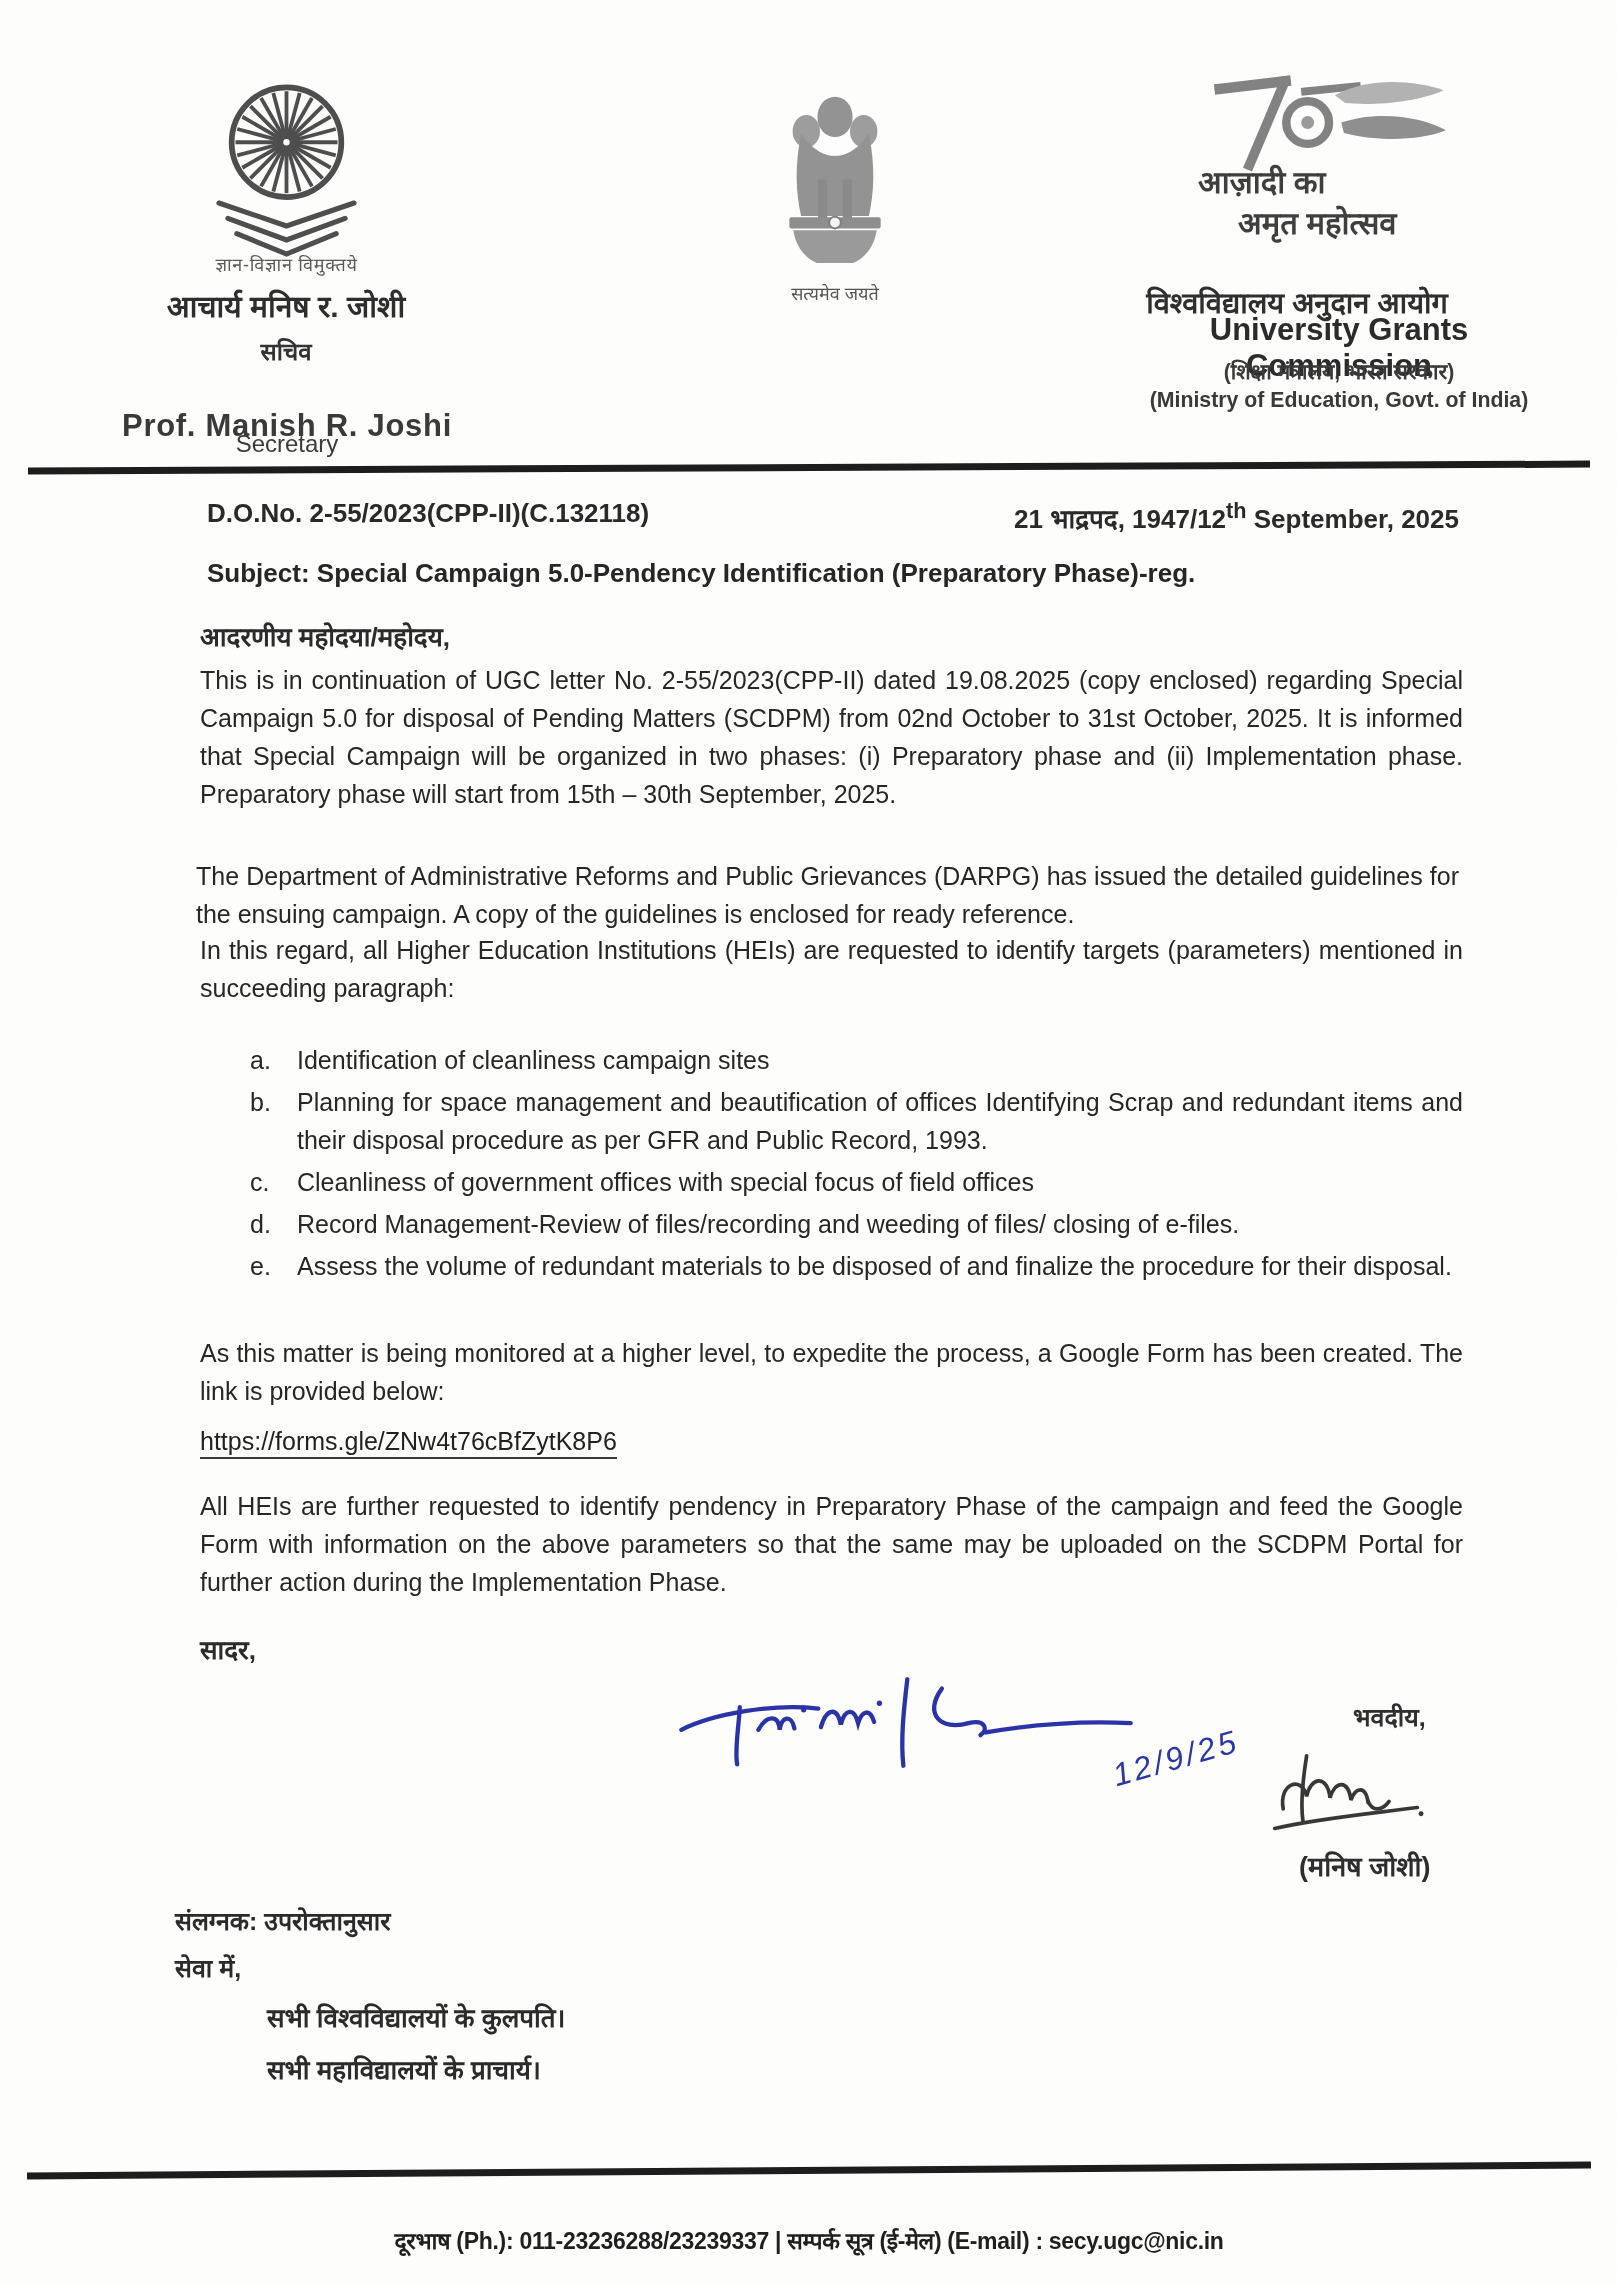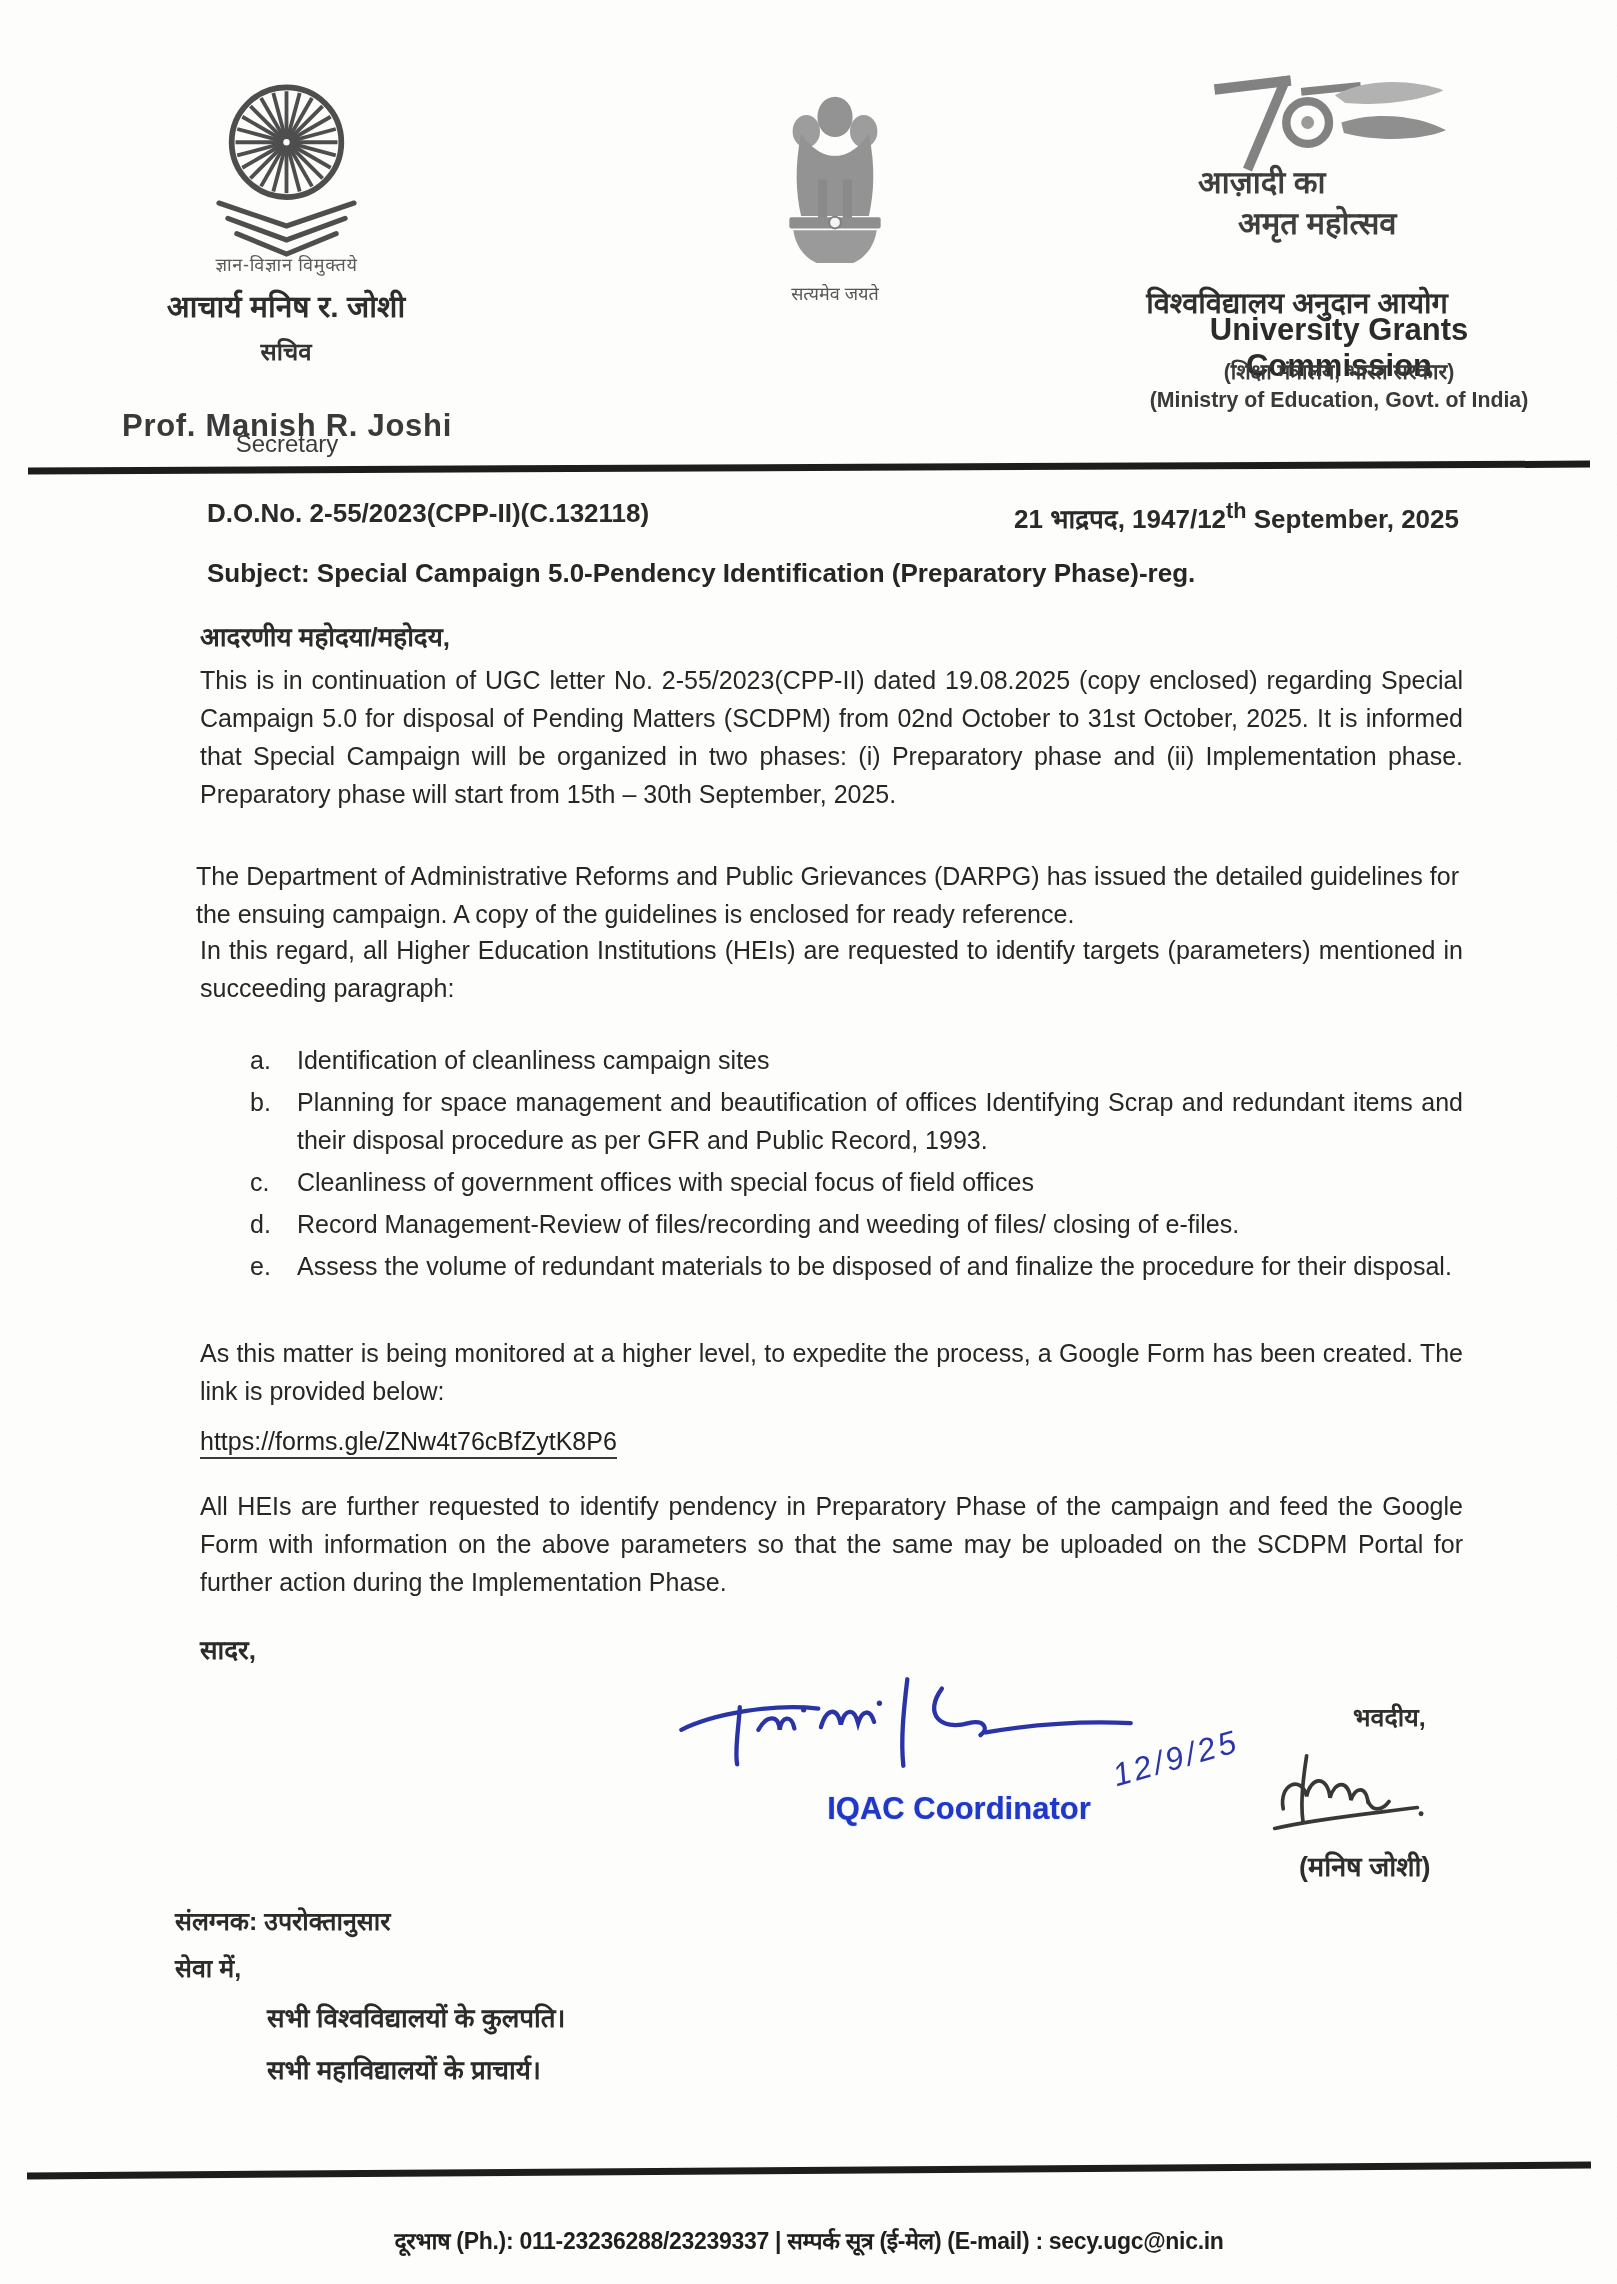--- a/index.html
+++ b/index.html
@@ -202,21 +202,20 @@
       <g stroke="#383838" stroke-width="6" fill="none" stroke-linecap="round">
         <path d="M66 18 C60 56 56 96 60 124"></path>
         <path d="M28 104 C20 64 58 48 66 84 C72 52 100 48 104 86 C112 58 134 56 138 90 C146 68 162 66 166 94"></path>
         <path d="M166 92 C174 110 190 106 200 92"></path>
         <path d="M14 136 C84 120 170 112 246 102"></path>
       </g>
       <circle cx="252" cy="112" r="4" fill="#383838"></circle>
     </svg>
   </div>
 
-  <div class="abs stamp stamp-l1" style="left:706px;top:1791px;width:506px;">IQAC Coordinator</div>
 
   <div class="abs signatory" style="left:1299px;top:1847px;">(मनिष जोशी)</div>
 
   <div class="abs encl" style="left:175px;top:1903px;">संलग्नक: उपरोक्तानुसार</div>
   <div class="abs encl" style="left:175px;top:1950px;">सेवा में,</div>
   <div class="abs addr" style="left:267px;top:1999px;">सभी विश्वविद्यालयों के कुलपति।</div>
   <div class="abs addr" style="left:267px;top:2051px;">सभी महाविद्यालयों के प्राचार्य।</div>
 
   <div class="abs rule" style="left:27px;top:2167px;width:1564px;height:7.3px;transform:rotate(-0.4deg);"></div>
   <div class="abs footer-line" style="left:0;top:2224px;">दूरभाष (Ph.): 011-23236288/23239337  |  सम्पर्क सूत्र (ई-मेल) (E-mail) : secy.ugc@nic.in</div>

